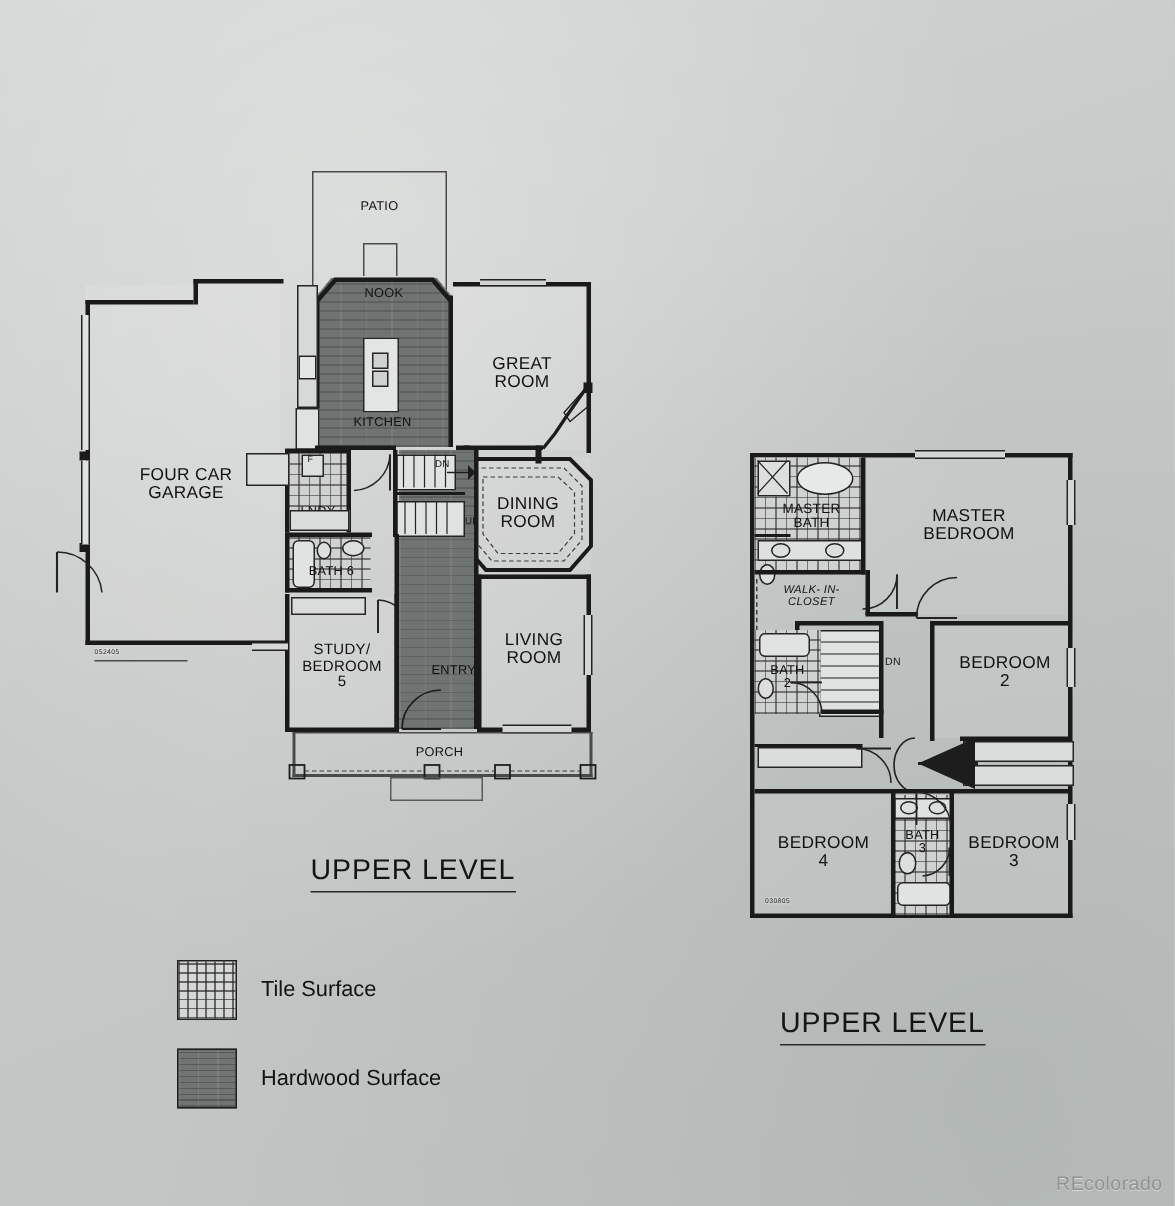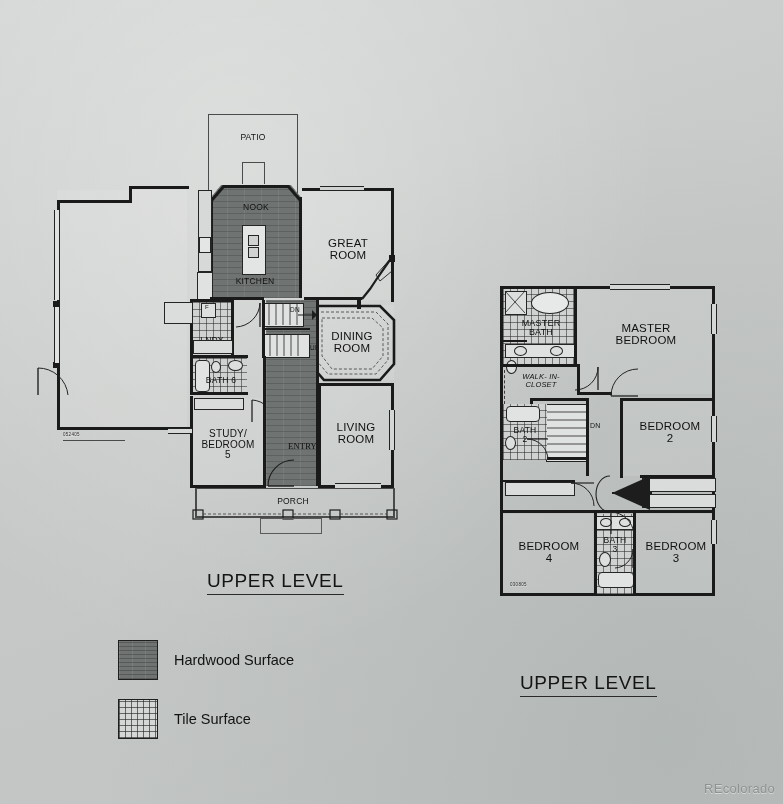--- a/index.html
+++ b/index.html
@@ -134,32 +134,34 @@
     <div class="wall" style="left:57px;top:200px;width:3px;height:230px;"></div>
     <div class="wall" style="left:57px;top:427px;width:135px;height:3px;"></div>
     <div class="wall-thin" style="left:54px;top:210px;width:4px;height:90px;background:#dfe2e0;border-left:1px solid #222;border-right:1px solid #222;"></div>
     <div class="wall" style="left:53px;top:301px;width:7px;height:6px;"></div>
     <div class="wall" style="left:53px;top:362px;width:7px;height:6px;"></div>
     <div class="wall-thin" style="left:54px;top:307px;width:4px;height:56px;background:#dfe2e0;border-left:1px solid #222;border-right:1px solid #222;"></div>
     <svg style="position:absolute;left:36px;top:366px;width:36px;height:30px;">
       <path d="M2,2 A30,30 0 0 1 32,29" fill="none" stroke="#232323" stroke-width="1"></path>
       <line x1="2" y1="2" x2="2" y2="29" stroke="#232323" stroke-width="1.4"></line>
     </svg>
+    <div class="room big" style="left:72px;top:307px;width:104px;height:32px;white-space:pre-line;">FOUR CAR
+GARAGE</div>
     <div class="dim-blur" style="left:63px;top:432px;">052405</div>
     <div class="wall-thin" style="left:63px;top:440px;width:62px;height:1px;"></div>
 
     <div class="hardwood" style="left:210px;top:185px;width:92px;height:113px;clip-path:polygon(12% 0,88% 0,100% 12%,100% 100%,0 100%,0 12%);"></div>
     <div class="wall" style="left:210px;top:197px;width:3px;height:101px;"></div>
     <div class="wall" style="left:299px;top:197px;width:3px;height:101px;"></div>
     <div class="wall" style="left:223px;top:185px;width:66px;height:3px;"></div>
     <svg style="position:absolute;left:206px;top:182px;width:100px;height:22px;">
       <line x1="6" y1="18" x2="18" y2="4" stroke="#1a1a1a" stroke-width="3"></line>
       <line x1="94" y1="18" x2="82" y2="4" stroke="#1a1a1a" stroke-width="3"></line>
     </svg>
-    <div class="room sm" style="left:226px;top:200px;width:60px;height:14px;color:#121212;">NOOK</div>
+    <div class="room sm" style="left:226px;top:188px;width:60px;height:14px;color:#121212;">NOOK</div>
     <div class="room sm" style="left:219px;top:274px;width:72px;height:14px;color:#111;">KITCHEN</div>
 
     <div class="fix" style="left:242px;top:225px;width:22px;height:48px;background:#e2e5e3;"></div>
     <div class="fix" style="left:248px;top:235px;width:9px;height:9px;background:#cfd2d0;"></div>
     <div class="fix" style="left:248px;top:247px;width:9px;height:9px;background:#cfd2d0;"></div>
 
     <div class="fix" style="left:198px;top:190px;width:12px;height:80px;background:#d6d9d7;"></div>
     <div class="fix" style="left:199px;top:237px;width:10px;height:14px;background:#e3e6e4;"></div>
     <div class="fix" style="left:197px;top:272px;width:14px;height:26px;background:#dfe2e0;"></div>
 
@@ -218,21 +220,21 @@
     <div class="room" style="left:194px;top:423px;width:68px;height:44px;white-space:pre-line;font-size:10px;">STUDY/
 BEDROOM
 5</div>
     <svg style="position:absolute;left:250px;top:398px;width:26px;height:26px;">
       <path d="M2,2 A23,23 0 0 1 24,24" fill="none" stroke="#232323" stroke-width="1"></path>
       <line x1="2" y1="2" x2="2" y2="24" stroke="#232323" stroke-width="1.3"></line>
     </svg>
     <div class="wall-thin" style="left:168px;top:428px;width:24px;height:4px;background:#d6d9d7;border-top:1px solid #222;border-bottom:1px solid #222;"></div>
 
     <div class="hardwood" style="left:266px;top:356px;width:52px;height:130px;"></div>
-    <div class="room sm" style="left:266px;top:440px;width:73px;height:13px;color:#0e0e0e;font-family:Liberation Serif, serif;">ENTRY</div>
+    <div class="room sm" style="left:266px;top:440px;width:73px;height:13px;color:#0e0e0e;">ENTRY</div>
     <svg style="position:absolute;left:266px;top:458px;width:30px;height:30px;">
       <path d="M2,28 A26,26 0 0 1 28,2" fill="none" stroke="#1c1c1c" stroke-width="1.1"></path>
       <line x1="2" y1="28" x2="28" y2="28" stroke="#1c1c1c" stroke-width="1.4"></line>
     </svg>
 
     <div class="hardwood" style="left:266px;top:300px;width:52px;height:56px;"></div>
 
     <div class="stair" style="left:264px;top:303px;width:38px;height:22px;"></div>
     <svg style="position:absolute;left:264px;top:303px;width:38px;height:22px;">
       <line x1="5" y1="0" x2="5" y2="22" stroke="#222" stroke-width="0.8"></line>
@@ -286,21 +288,21 @@
     <div class="wall-thin" style="left:260px;top:518px;width:60px;height:14px;border:1px solid #5a5a5a;background:transparent;"></div>
 
     <div class="wall" style="left:210px;top:297px;width:54px;height:3px;"></div>
     <div class="wall" style="left:316px;top:300px;width:3px;height:56px;"></div>
     <div class="wall" style="left:316px;top:356px;width:3px;height:130px;"></div>
     <div class="wall" style="left:263px;top:356px;width:3px;height:130px;"></div>
   </div>
 
   <div class="level-caption" style="left:207px;top:570px;">UPPER LEVEL</div>
 
-  <div class="fp" id="upper-level" style="left:470px;top:252px;width:290px;height:380px;">
+  <div class="fp" id="upper-level" style="left:470px;top:268px;width:290px;height:380px;">
 
     <div class="wall" style="left:30px;top:34px;width:215px;height:3px;"></div>
     <div class="wall" style="left:242px;top:34px;width:3px;height:310px;"></div>
     <div class="wall" style="left:30px;top:34px;width:3px;height:310px;"></div>
     <div class="wall" style="left:30px;top:341px;width:215px;height:3px;"></div>
 
     <div class="tile" style="left:33px;top:37px;width:72px;height:76px;"></div>
     <div class="fix" style="left:35px;top:39px;width:20px;height:22px;background:#dcdfdd;"></div>
     <svg style="position:absolute;left:35px;top:39px;width:20px;height:22px;">
       <line x1="0" y1="0" x2="20" y2="22" stroke="#232323" stroke-width="0.8"></line>
@@ -418,24 +420,24 @@
     <div class="wall" style="left:164px;top:258px;width:80px;height:3px;"></div>
     <div class="room big" style="left:168px;top:285px;width:76px;height:30px;white-space:pre-line;">BEDROOM
 3</div>
     <div class="wall-thin" style="left:241px;top:268px;width:4px;height:24px;background:#d3d6d4;border-left:1px solid #222;border-right:1px solid #222;"></div>
   </div>
 
   <div class="level-caption" style="left:520px;top:672px;">UPPER LEVEL</div>
 
   <div id="legend">
     <div class="legend-row">
+      <div class="swatch swatch-tile"></div>
+      <div class="legend-label">Tile Surface</div>
+    </div>
+    <div class="legend-row">
       <div class="swatch swatch-hardwood"></div>
       <div class="legend-label">Hardwood Surface</div>
     </div>
-    <div class="legend-row">
-      <div class="swatch swatch-tile"></div>
-      <div class="legend-label">Tile Surface</div>
-    </div>
   </div>
 
   <div id="watermark">REcolorado</div>
 
 </div>
 
 </body></html>

